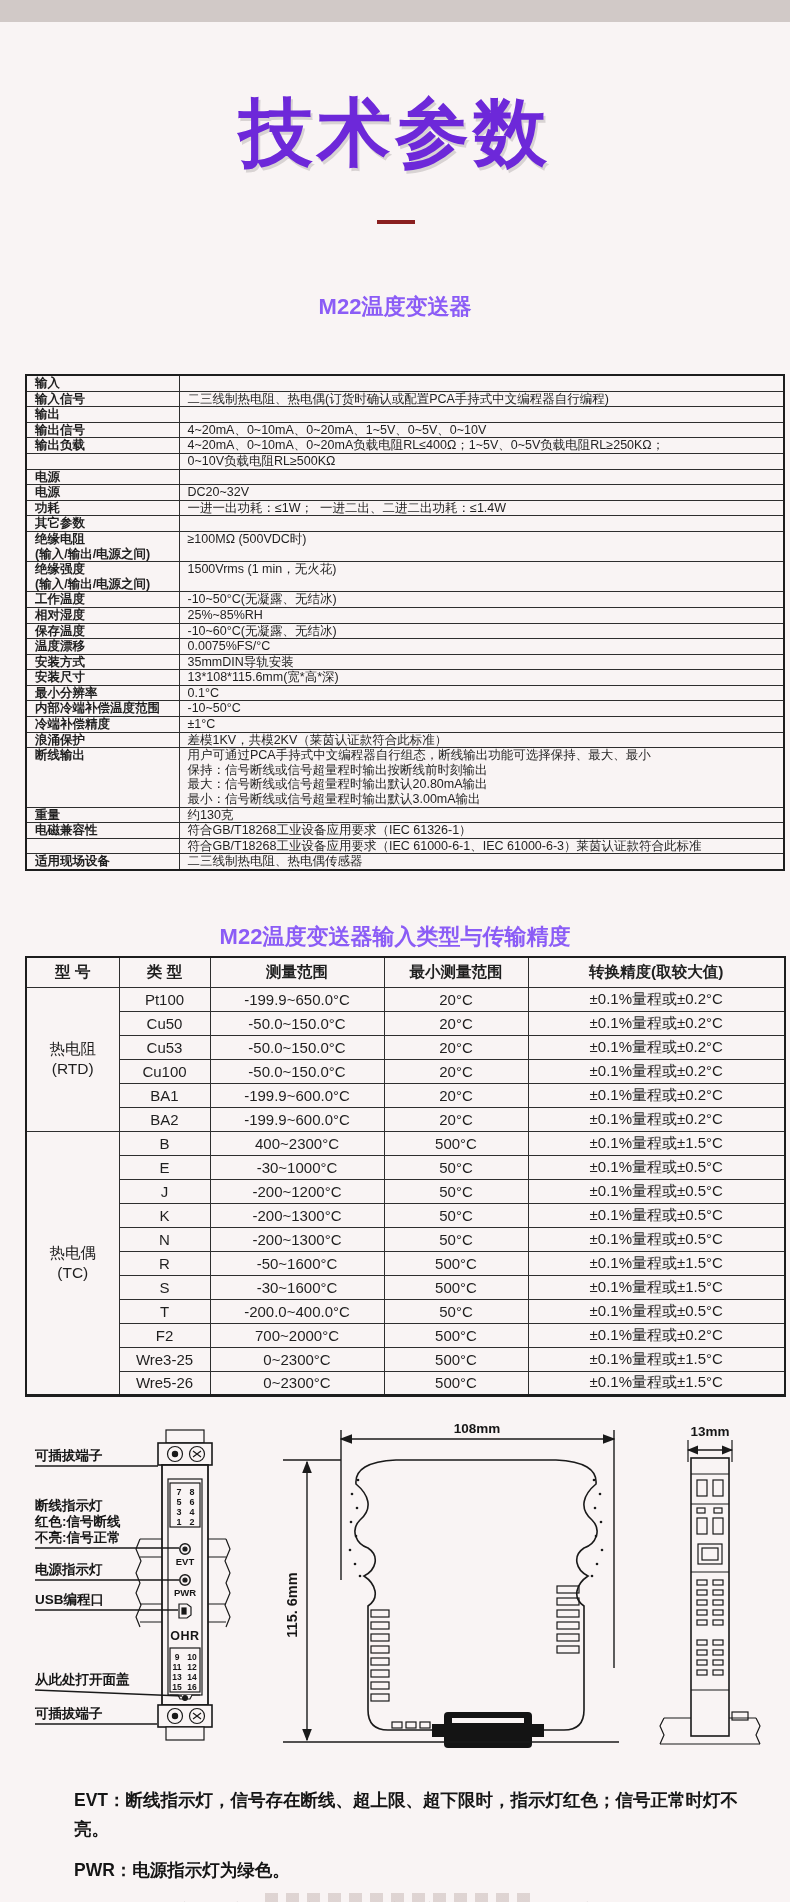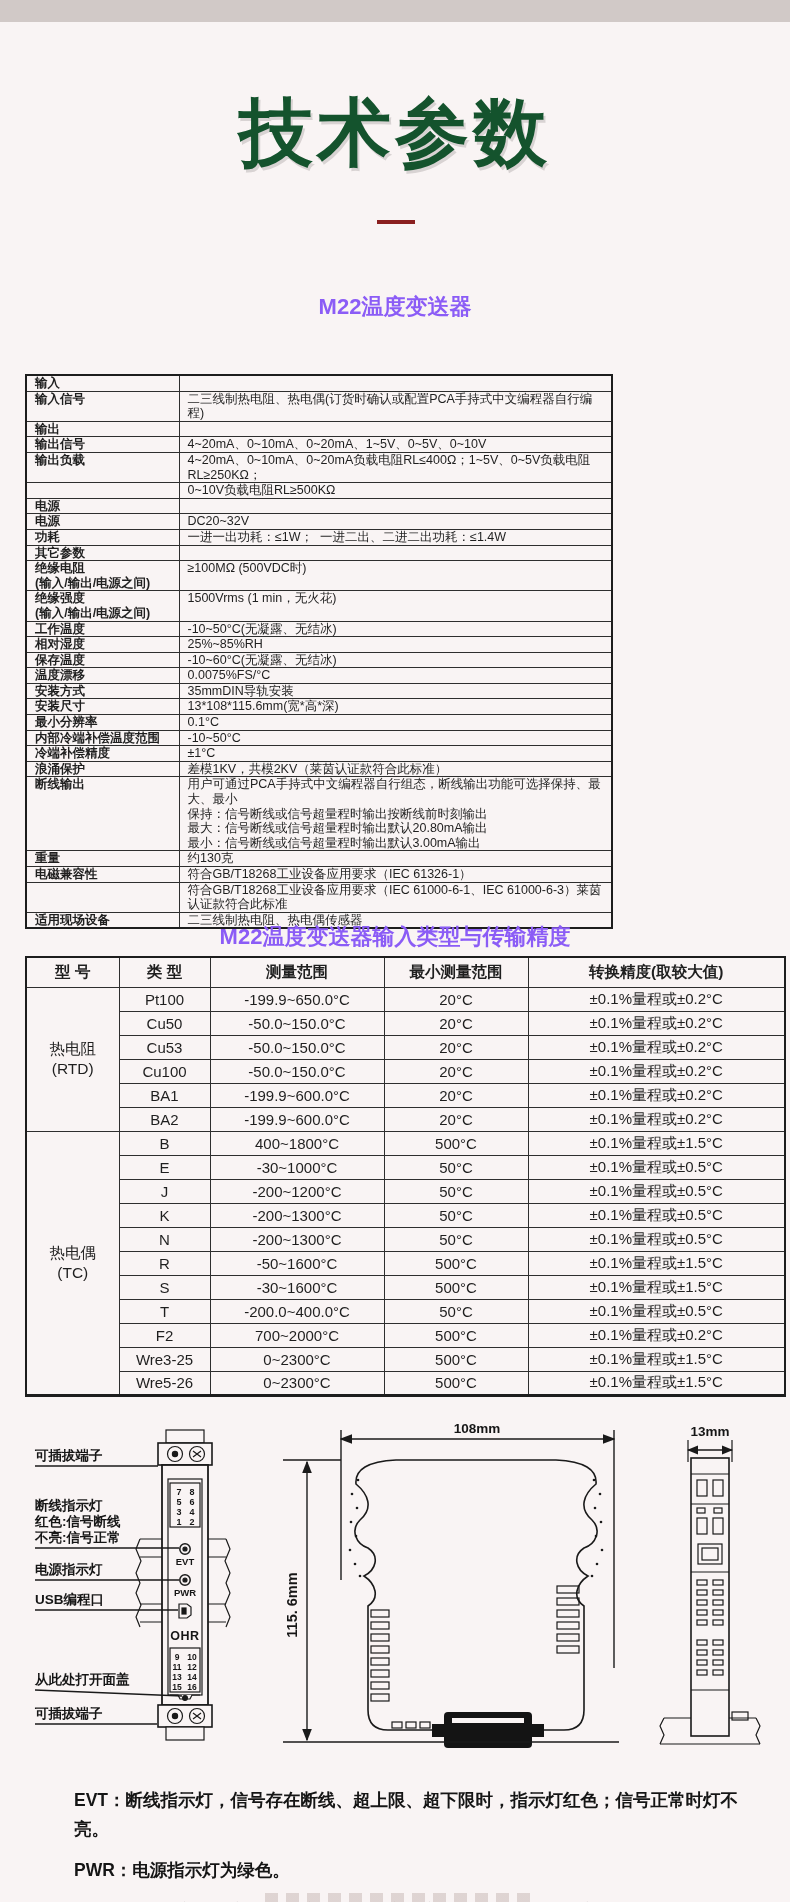--- a/index.html
+++ b/index.html
@@ -4,29 +4,29 @@
 <style>
   :root{
     --bg:#f9f4f4; --topbar:#d1c9c7; --accent:#8a1f1f; --ink:#1f1f1f;
   }
   *{margin:0;padding:0;box-sizing:border-box;}
   html,body{width:790px;background:var(--bg);}
   body{font-family:"Liberation Sans",sans-serif;color:var(--ink);}
   .page{position:relative;width:790px;height:1902px;background:var(--bg);overflow:hidden;}
   .topbar{position:absolute;top:0;left:0;width:790px;height:22px;background:var(--topbar);}
   .page-title{position:absolute;top:84px;left:0;width:790px;text-align:center;
-    font-size:74px;font-weight:bold;letter-spacing:4px;color:#14532d;
+    font-size:74px;font-weight:bold;letter-spacing:4px;color:#6d28d9;
     text-shadow:2px 3px 0 rgba(120,110,110,0.25);}
   .divider{position:absolute;top:220px;left:377px;width:38px;height:4px;background:var(--accent);}
   .sec-title{position:absolute;left:0;width:790px;text-align:center;font-size:22px;font-weight:bold;color:#8b5cf6;}
   #sec1-title{top:292px;}
   #sec2-title{top:922px;}
 
   table{border-collapse:collapse;background:var(--bg);}
-  .spec{position:absolute;top:374px;left:25px;width:588px;border:2px solid #1d1d1d;}
+  .spec{position:absolute;top:374px;left:25px;width:760px;border:2px solid #1d1d1d;}
   .spec td{border:1px solid #2e2e2e;font-size:12.5px;line-height:14.6px;vertical-align:top;padding:0 8px;}
   .spec td.lbl{width:153px;font-weight:bold;font-weight:normal;}
   .spec td.lbl{font-weight:bold;}
   .spec tr.section td.lbl{font-weight:bold;}
   .spec td.val div{white-space:pre-wrap;}
 
   .acc{position:absolute;top:956px;left:25px;width:740px;border:2px solid #1d1d1d;border-bottom:3px solid #1d1d1d;table-layout:fixed;}
   .acc th,.acc td{border:1px solid #2e2e2e;text-align:center;font-size:15px;}
   .acc th{height:30px;font-weight:bold;font-size:15.5px;}
   .acc td{height:24px;}
@@ -318,21 +318,21 @@
           <td>-199.9~600.0°C</td>
           <td>20°C</td>
           <td>±0.1%量程或±0.2°C</td>
         </tr>
         <tr>
           <td rowspan="11" class="grp c1">
             <div>热电偶</div>
             <div>(TC)</div>
           </td>
           <td>B</td>
-          <td>400~1800°C</td>
+          <td>400~2300°C</td>
           <td>500°C</td>
           <td>±0.1%量程或±1.5°C</td>
         </tr>
         <tr>
           <td>E</td>
           <td>-30~1000°C</td>
           <td>50°C</td>
           <td>±0.1%量程或±0.5°C</td>
         </tr>
         <tr>

